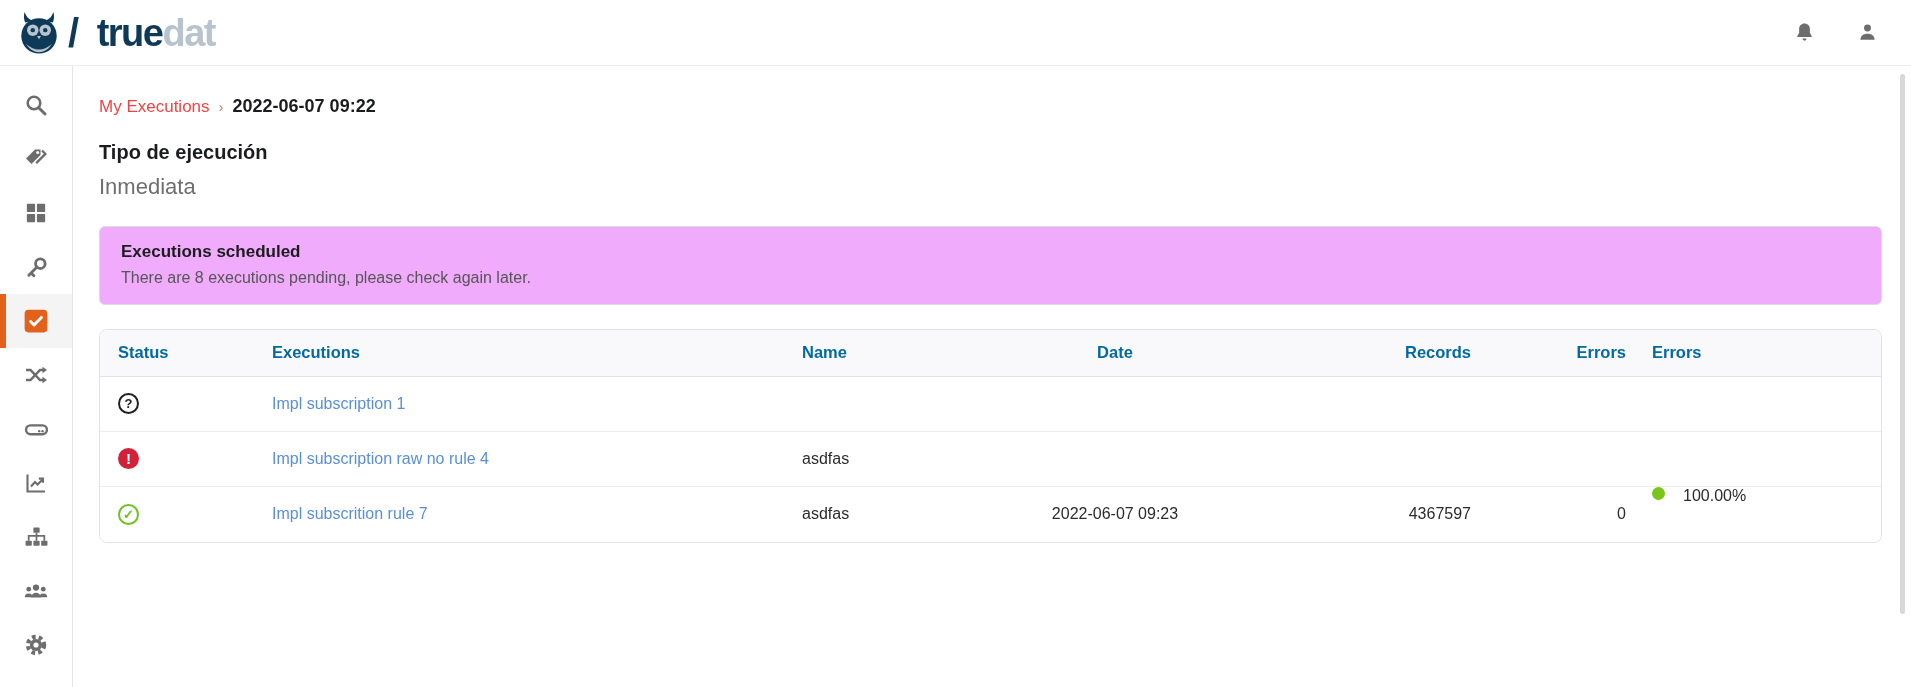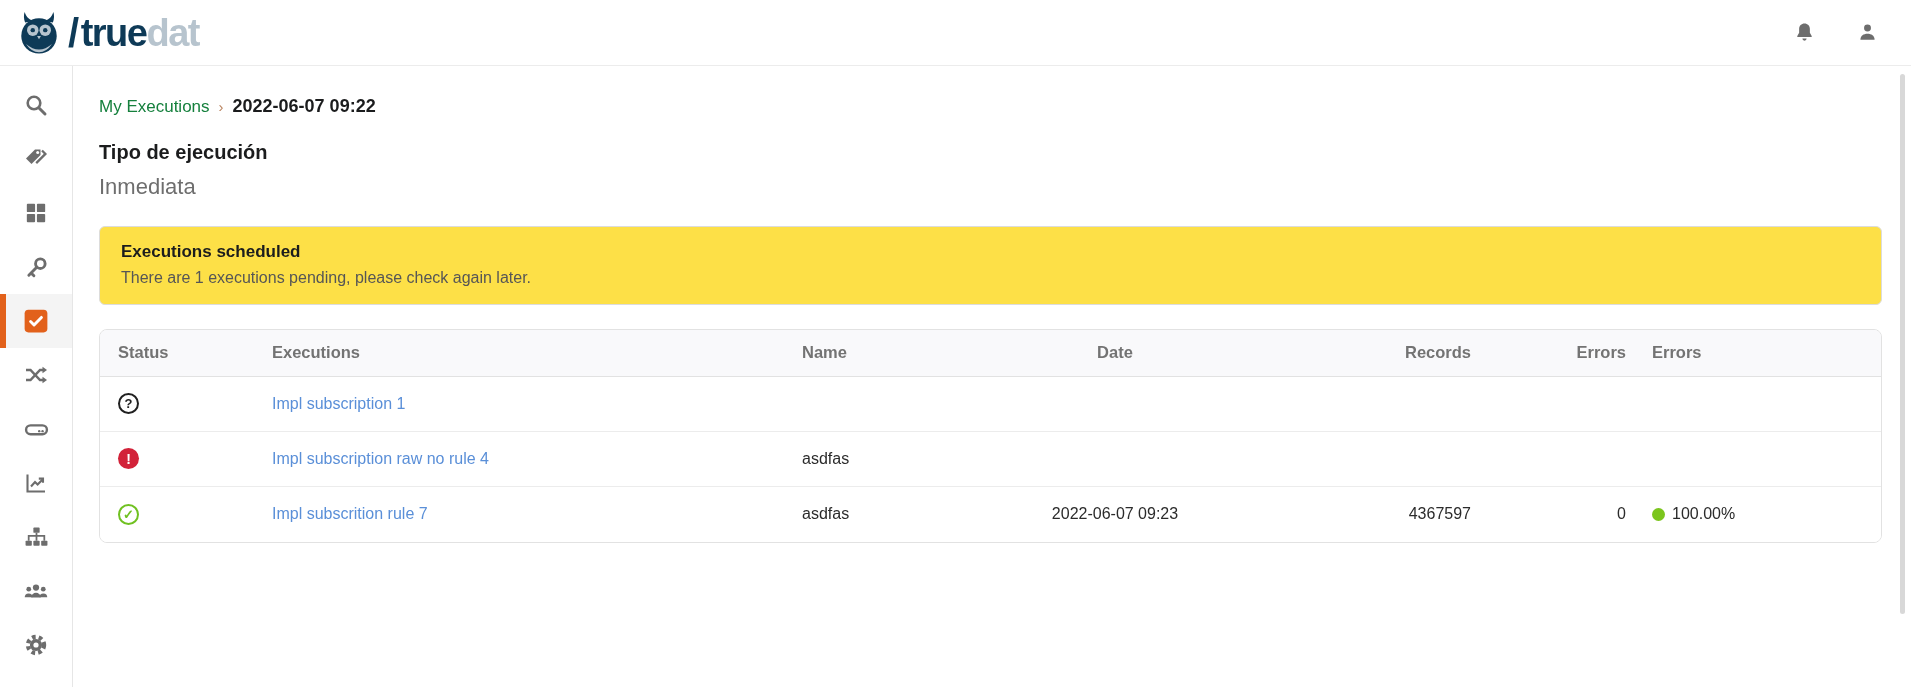--- a/index.html
+++ b/index.html
@@ -11,21 +11,21 @@
   }
 
   
   .topbar {
     height:66px; display:flex; align-items:center;
     padding:0 18px 0 16px; background:#fff;
     border-bottom:1px solid #ececec;
   }
   .logo { display:flex; align-items:center; gap:2px; cursor:pointer; }
   .logo svg { display:block; }
-  .logo-text { font-size:38px; font-weight:bold; letter-spacing:-1.5px; line-height:1; }
+  .logo-text { font-size:38px; font-weight:bold; letter-spacing:-1.5px; line-height:1;margin-left:16px; }
   .logo-slash { color:#0e3a57; font-size:40px; font-weight:bold; margin:0 1px 0 4px; }
   .logo-primary { color:#0e3a57; }
   .logo-secondary { color:#b7c4ce; }
   .topbar-spacer { flex:1; }
   .topbar-icons { display:flex; align-items:center; gap:40px; margin-right:14px; }
   .topbar-icon { color:#6d6d6d; cursor:pointer; display:flex; }
 
   
   .app-body { display:flex; min-height:621px; }
 
@@ -41,43 +41,43 @@
   .side-item svg { display:block; }
   .side-item.active { background:#f4f4f4; }
   .side-item.active::before {
     content:""; position:absolute; left:0; top:0; bottom:0; width:6px; background:#e2611b;
   }
 
   
   .content { flex:1; padding:30px 30px 0 26px; background:#fff; }
 
   .breadcrumb { font-size:17px; display:flex; align-items:center; gap:9px; }
-  .crumb-link { color:#15803d; cursor:pointer; text-decoration:none; }
+  .crumb-link { color:#ef4444; cursor:pointer; text-decoration:none; }
   .crumb-sep { color:#b9835f; font-size:15px; }
   .crumb-current { color:#1b1c1d; font-weight:bold; font-size:18px; }
 
   .page-title { margin-top:24px; font-size:20px; font-weight:bold; color:#1b1c1d; }
   .page-subtitle { margin-top:10px; font-size:22px; font-weight:normal; color:#6e6e6e; }
 
   .alert-box {
-    margin-top:26px; background:#fde047; border:1px solid #dcdcdc;
+    margin-top:26px; background:#f0abfc; border:1px solid #dcdcdc;
     border-radius:6px; padding:15px 21px 17px 21px;
   }
   .alert-title { font-size:17px; font-weight:bold; color:#1b1c1d; }
   .alert-message { margin-top:7px; font-size:16px; color:#565656; }
 
   
   .table-wrap {
     margin-top:24px; border:1px solid #e2e2e2; border-radius:8px;
     overflow:hidden; background:#fff;
   }
   table { width:100%; border-collapse:collapse; table-layout:fixed; }
   thead th {
     background:#f9f9fb; height:46px; font-size:16.5px; font-weight:bold;
-    color:#737373; text-align:left; border-bottom:1px solid #e2e2e2; padding:0 12px;
+    color:#0369a1; text-align:left; border-bottom:1px solid #e2e2e2; padding:0 12px;
   }
   tbody td {
     height:55px; font-size:16px; color:#2b2b2b; padding:0 12px;
     border-top:1px solid #ececec; background:#fff;
   }
   tbody tr:first-child td { border-top:none; }
   th.col-status, td.col-status { padding-left:18px; }
   th.col-date, td.col-date { text-align:center; }
   th.col-records, td.col-records, th.col-errors, td.col-errors { text-align:right; padding-right:24px; }
   th.col-quality, td.col-quality { padding-left:2px; }
@@ -89,21 +89,21 @@
     display:inline-flex; align-items:center; justify-content:center;
     font-weight:bold; font-size:13px; line-height:1;
   }
   .status-pending { border:2.2px solid #202020; color:#202020; }
   .status-pending::after { content:"?"; }
   .status-error { background:#d22239; color:#fff; }
   .status-error::after { content:"!"; font-size:14px; }
   .status-success { border:2.2px solid #70c121; color:#70c121; }
   .status-success::after { content:"\2713"; }
 
-  .quality-cell { display:flex; align-items:center; gap:7px; height:55px; }
+  .quality-cell { display:flex; gap:18px; height:55px; }
   .q-dot { width:13px; height:13px; border-radius:50%; background:#7bc51d; display:inline-block; }
 
   
   .scroll-thumb {
     position:absolute; right:6px; top:74px; height:540px; width:5px;
     background:#d8d8d8; border-radius:3px;
   }
 </style>
 </head>
 <body>
@@ -259,21 +259,21 @@
       <a class="crumb-link">My Executions</a>
       <span class="crumb-sep">›</span>
       <span class="crumb-current">2022-06-07 09:22</span>
     </div>
 
     <h1 class="page-title">Tipo de ejecución</h1>
     <div class="page-subtitle">Inmediata</div>
 
     <div class="alert-box">
       <div class="alert-title">Executions scheduled</div>
-      <div class="alert-message">There are 1 executions pending, please check again later.</div>
+      <div class="alert-message">There are 8 executions pending, please check again later.</div>
     </div>
 
     <div class="table-wrap">
       <table>
         <colgroup>
           <col style="width:160px">
             <col style="width:530px">
             <col style="width:210px">
           <col style="width:230px">
             <col style="width:265px">

